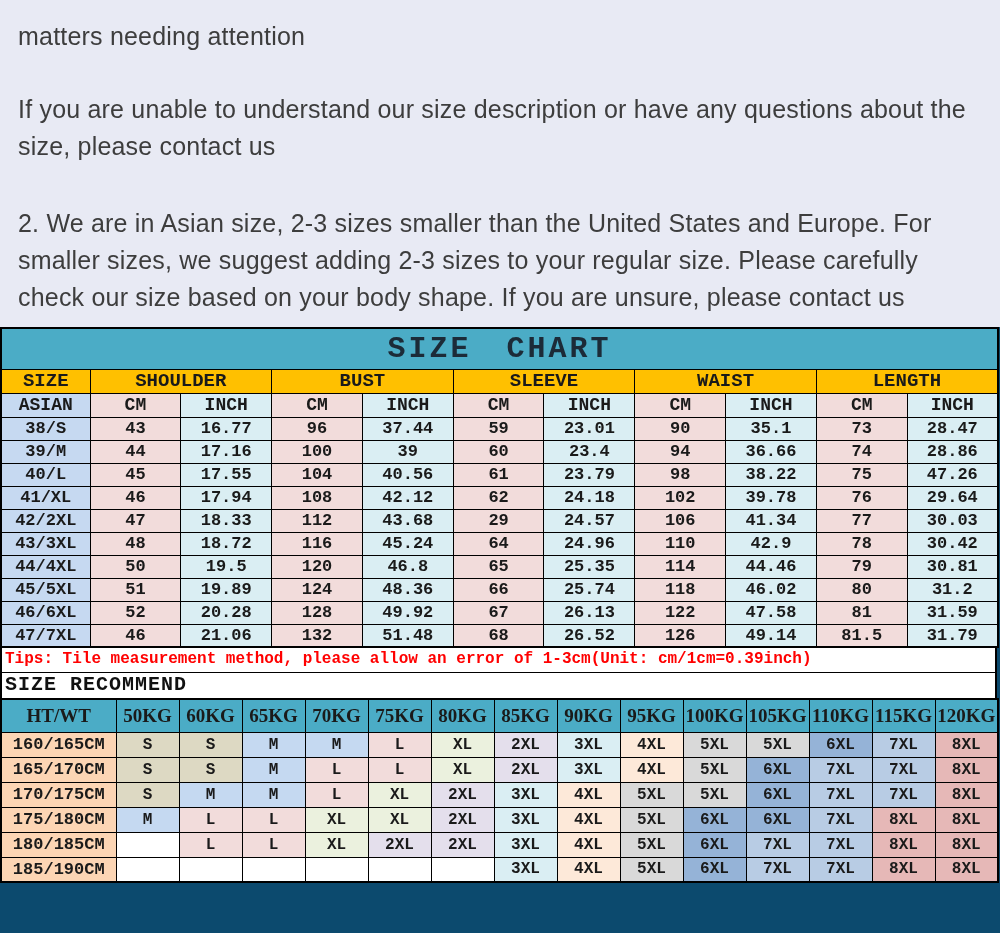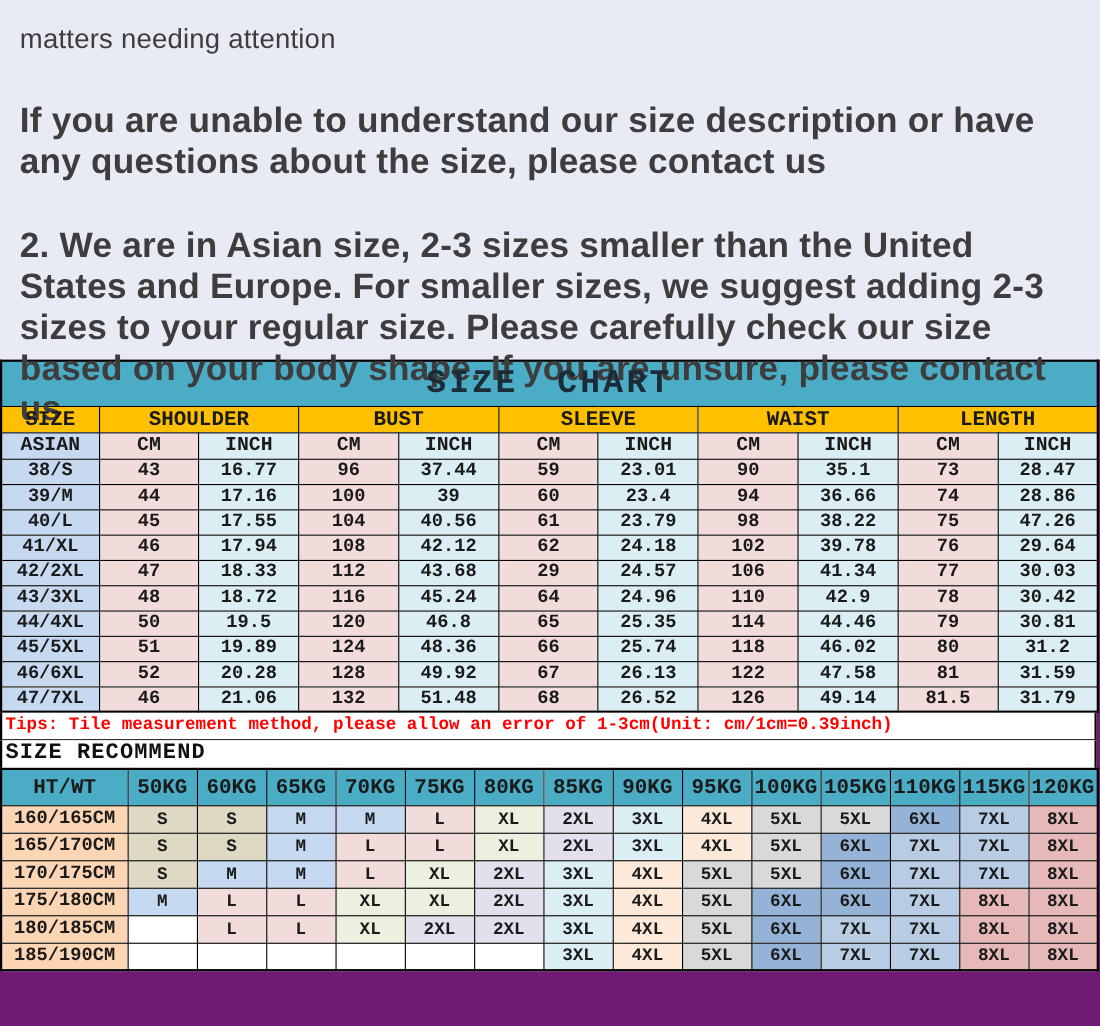--- a/index.html
+++ b/index.html
@@ -1,29 +1,29 @@
 <!DOCTYPE html>
 <html style="--page-bg: #e8eaf4; --title-bg: #4bacc6; --title-text: #1c2b38; --head-bg: #ffc000; --lbl-bg: #c6d9f1; --cm-bg: #f2dcdb; --inch-bg: #daeef3; --tips-color: #ff0000; --ht-bg: #fcd5b4;"><head>
 <meta charset="utf-8">
 <style>
   * { margin:0; padding:0; box-sizing:border-box; }
   html,body { width:1000px; height:933px; background:#ffffff; overflow:hidden; }
   body { font-family:"Liberation Sans", sans-serif; }
 
-  .page { width:1000px; height:933px; background:#701a75; }
+  .page { width:1000px; height:933px; background:#0c4a6e; }
 
   
   .notice {
     width:1000px; height:327px;
     background:var(--page-bg);
     padding:22px 28px 0 18px;
     color:#3d3d3d;
   }
   .notice h1 { font-size:25px; font-weight:normal; letter-spacing:0.2px; }
-  .notice p  { font-size:32px; line-height:37px; margin-top:40px; letter-spacing:0.2px;font-weight:bold; }
+  .notice p  { font-size:25px; line-height:37px; margin-top:40px; letter-spacing:0.2px; }
 
   
   .tables { width:997px; background:#ffffff; }
   table { border-collapse:collapse; table-layout:fixed; width:997px;
           font-family:"Liberation Mono", monospace; font-weight:bold; color:#1a1a1a; }
   td { border:1px solid #000; text-align:center; vertical-align:middle;
        overflow:hidden; white-space:nowrap; }
   .t1, .t2 { border:2px solid #000; }
 
   .t1-title-row td {
@@ -42,21 +42,21 @@
     border-left:2px solid #000; border-right:2px solid #000; border-bottom:1px solid #000;
     color:var(--tips-color); font-family:Liberation Mono, monospace;
     font-weight:bold; font-size:16px; padding-left:3px;
   }
   .rec-heading {
     width:997px; height:25px; line-height:24px; background:#ffffff;
     border-left:2px solid #000; border-right:2px solid #000;
     color:#111; font-family:"Liberation Mono", monospace;
     font-weight:bold; font-size:20px; padding-left:3px; letter-spacing:1px;
   }
-  .t2-head td { height:33px; background:var(--title-bg); font-size:19px; }
+  .t2-head td { height:33px; background:var(--title-bg); font-size:19px;font-family:Liberation Serif, serif; }
   .t2-row td  { height:25px; font-size:16px; }
   .t2-row td.ht { background:var(--ht-bg); font-size:17px; }
 </style>
 </head>
 <body>
 
 <div class="page">
 
   <section class="notice">
     <h1>matters needing attention</h1>

